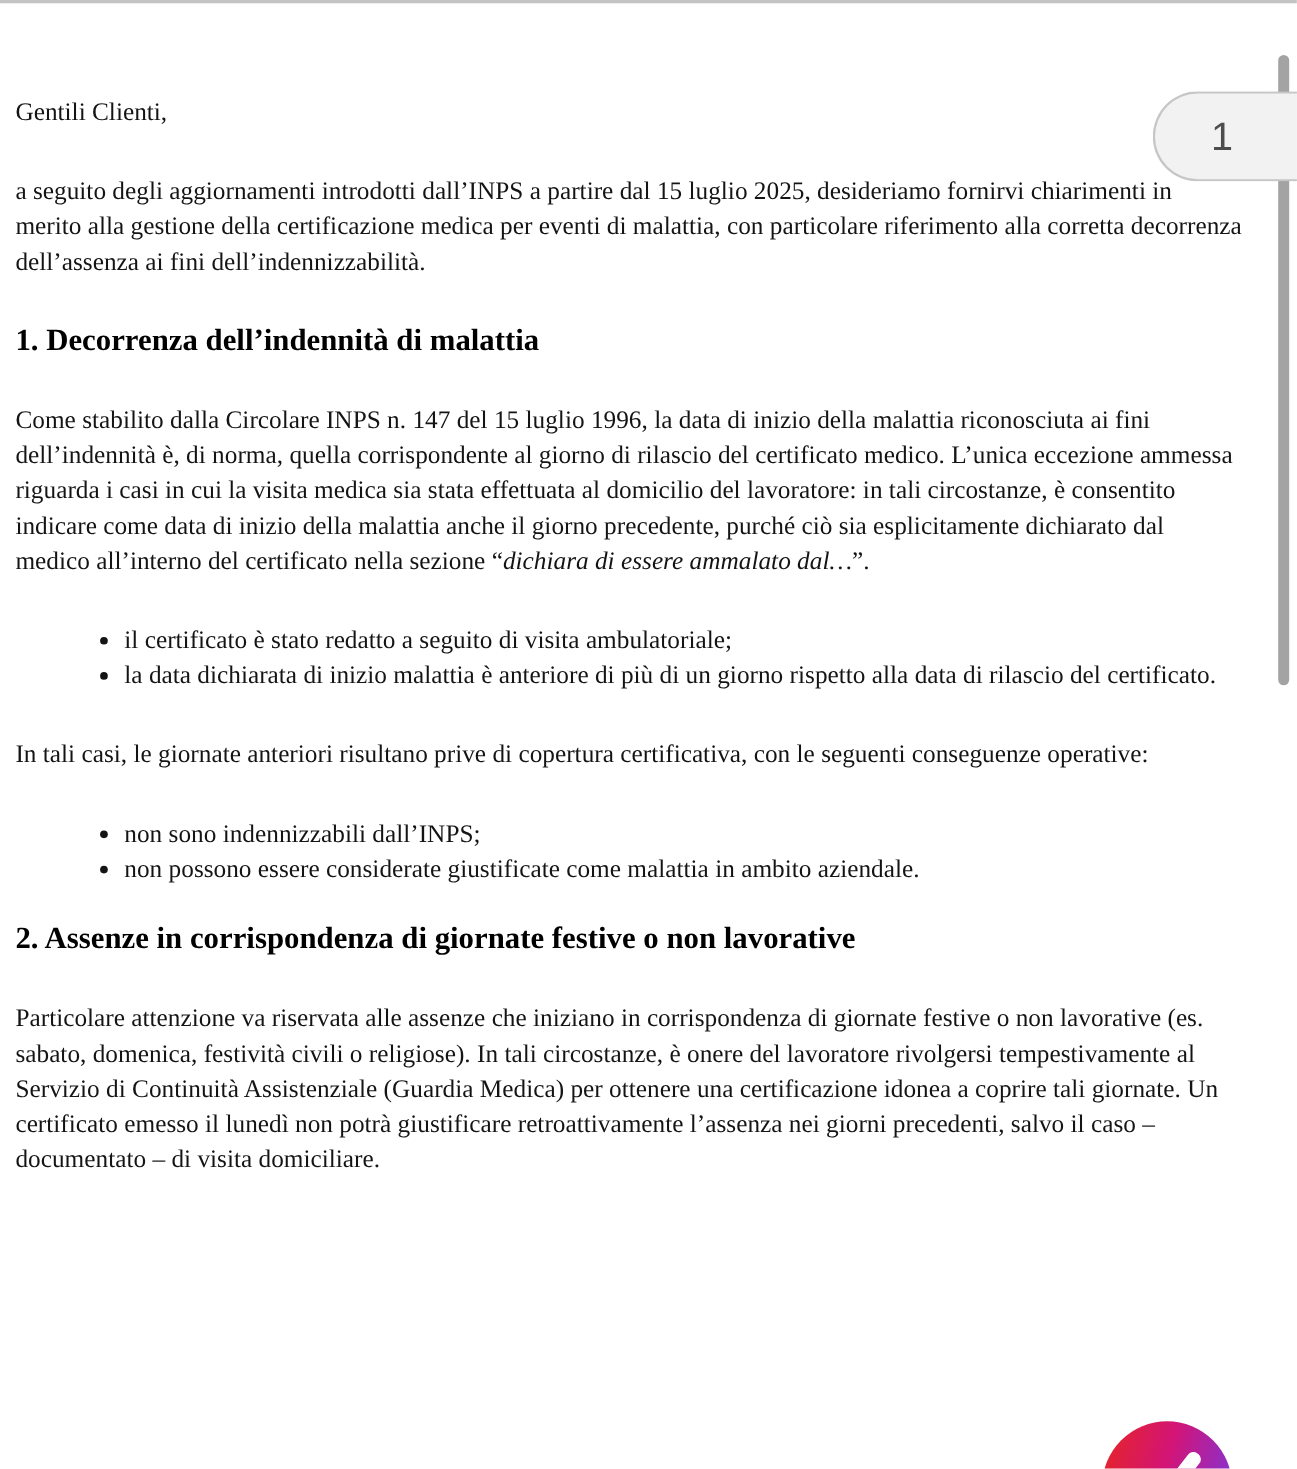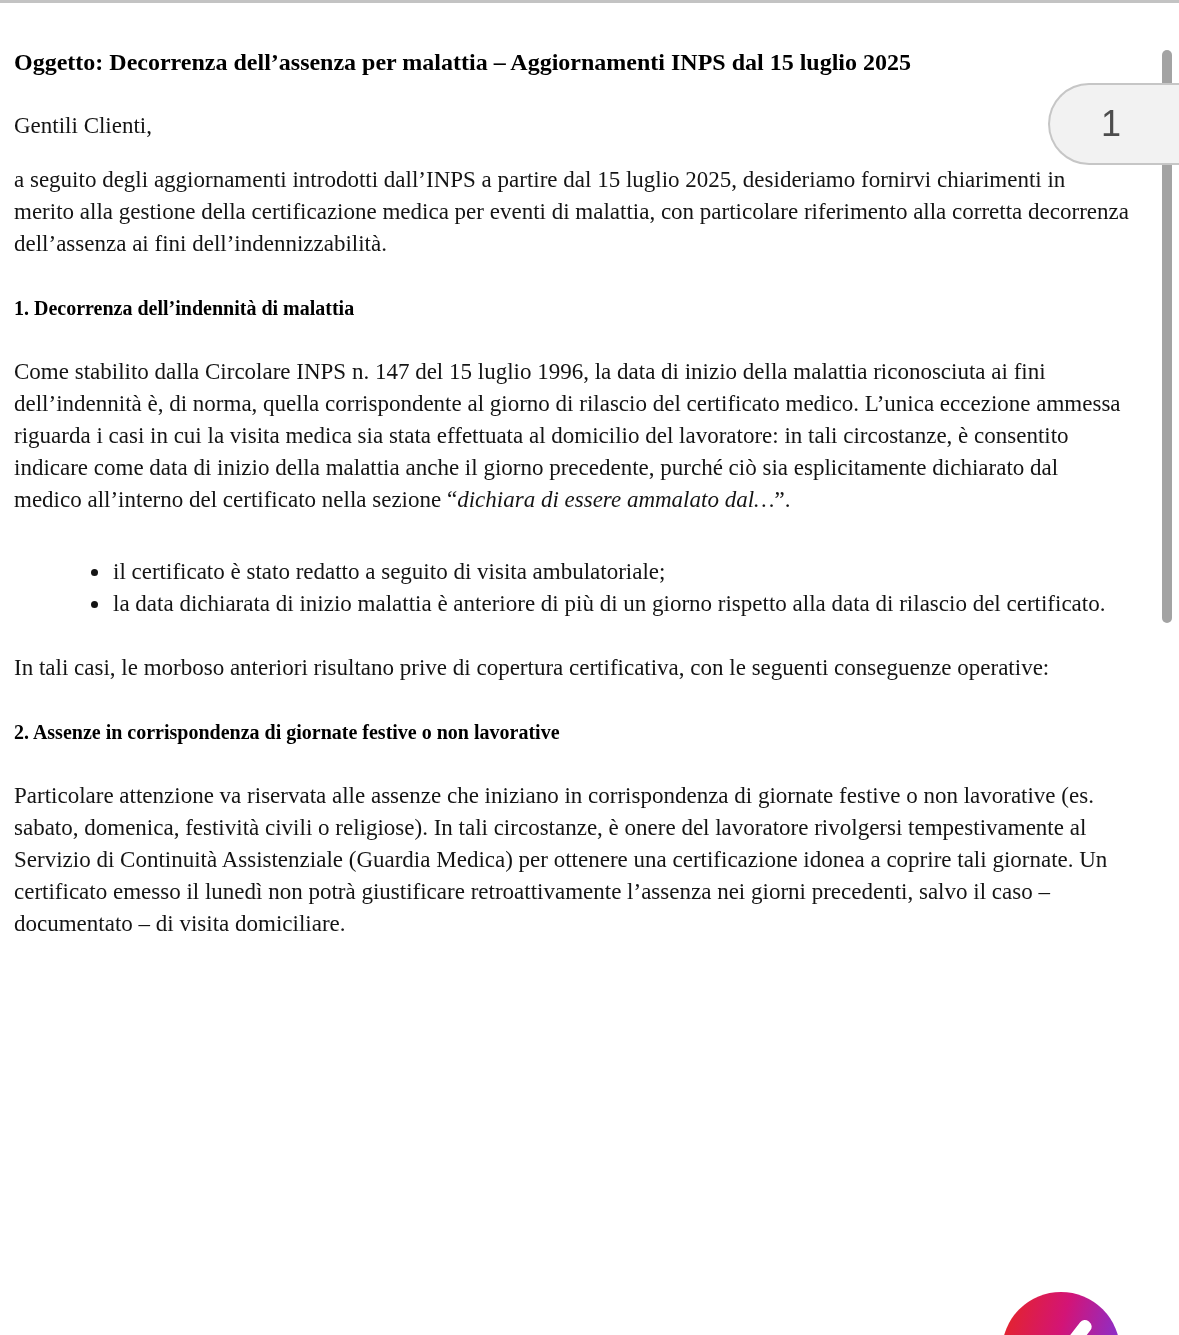--- a/index.html
+++ b/index.html
@@ -28,24 +28,24 @@
   .doc{
     position:absolute;top:0;left:0;
     width:1146px;
     padding:46px 16px 0 14px;
   }
   .doc h1{
     font-size:24px;line-height:32px;font-weight:bold;
     margin:0 0 32px 0;color:#000;
   }
   .doc h2{
-    font-size:20px;line-height:32px;font-weight:bold;
+    font-size:28px;line-height:32px;font-weight:bold;
     margin:32px 0;color:#000;
   }
-  .doc p{margin:22px 0;}
+  .doc p{margin:40px 0;}
   .doc ul{
     margin:40px 0 32px 0;
     padding:0 0 0 97px;
     list-style:disc outside;
   }
   .doc li{margin:0;padding:0 0 0 2px;}
   .italic{font-style:italic;}
 
   .scrollbar-thumb{
     position:absolute;
@@ -91,39 +91,42 @@
     display:block;
   }
 </style>
 </head>
 <body>
 
 <div class="top-border"></div>
 
 <main class="doc">
 
-  <h1>Oggetto: Decorrenza dell’assenza per malattia – Aggiornamenti INPS dal 15 luglio 2025</h1>
 
   <p>Gentili Clienti,</p>
 
   <p>a seguito degli aggiornamenti introdotti dall’INPS a partire dal 15 luglio 2025, desideriamo fornirvi chiarimenti in merito alla gestione della certificazione medica per eventi di malattia, con particolare riferimento alla corretta decorrenza dell’assenza ai fini dell’indennizzabilità.</p>
 
   <h2>1. Decorrenza dell’indennità di malattia</h2>
 
   <p><span>Come stabilito dalla Circolare INPS n. 147 del 15 luglio 1996, la data di inizio della malattia riconosciuta ai fini dell’indennità è, di norma, quella corrispondente al giorno di rilascio del certificato medico. L’unica eccezione ammessa riguarda i casi in cui la visita medica sia stata effettuata al domicilio del lavoratore: in tali circostanze, è consentito indicare come data di inizio della malattia anche il giorno precedente, purché ciò sia esplicitamente dichiarato dal medico all’interno del certificato nella sezione “</span><span class="italic">dichiara di essere ammalato dal…</span><span>”.</span></p>
 
 
 
   <ul>
     <li>il certificato è stato redatto a seguito di visita ambulatoriale;</li>
     <li>la data dichiarata di inizio malattia è anteriore di più di un giorno rispetto alla data di rilascio del certificato.</li>
   </ul>
 
-  <p>In tali casi, le morboso anteriori risultano prive di copertura certificativa, con le seguenti conseguenze operative:</p>
+  <p>In tali casi, le giornate anteriori risultano prive di copertura certificativa, con le seguenti conseguenze operative:</p>
 
+  <ul>
+    <li>non sono indennizzabili dall’INPS;</li>
+    <li>non possono essere considerate giustificate come malattia in ambito aziendale.</li>
+  </ul>
 
   <h2>2. Assenze in corrispondenza di giornate festive o non lavorative</h2>
 
   <p>Particolare attenzione va riservata alle assenze che iniziano in corrispondenza di giornate festive o non lavorative (es. sabato, domenica, festività civili o religiose). In tali circostanze, è onere del lavoratore rivolgersi tempestivamente al Servizio di Continuità Assistenziale (Guardia Medica) per ottenere una certificazione idonea a coprire tali giornate. Un certificato emesso il lunedì non potrà giustificare retroattivamente l’assenza nei giorni precedenti, salvo il caso – documentato – di visita domiciliare.</p>
 
 </main>
 
 <div class="scrollbar-thumb"></div>
 
 <div class="page-badge">

